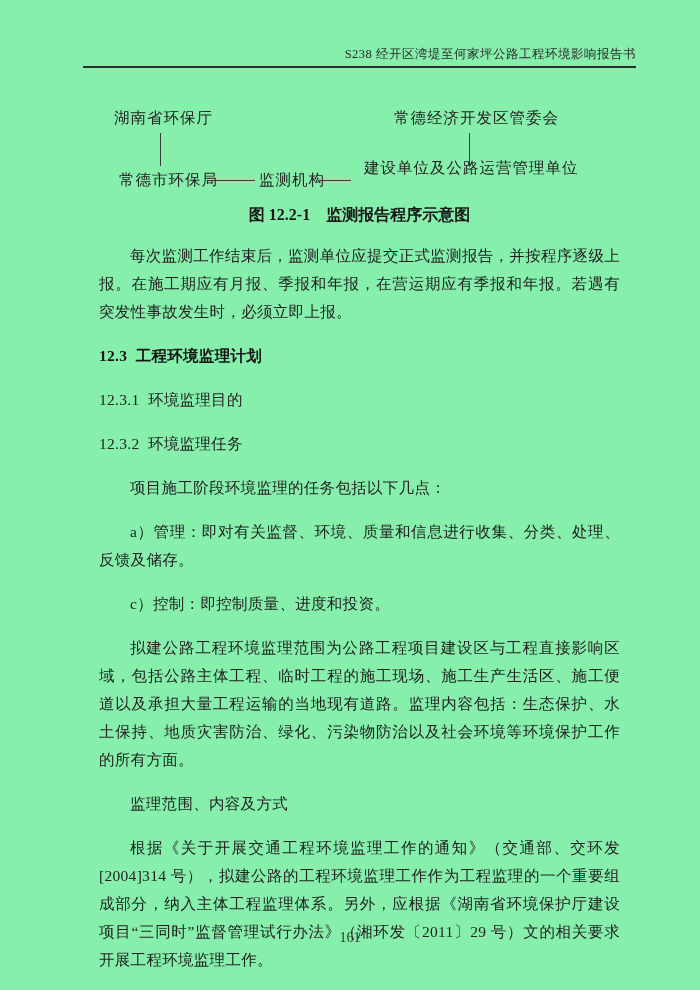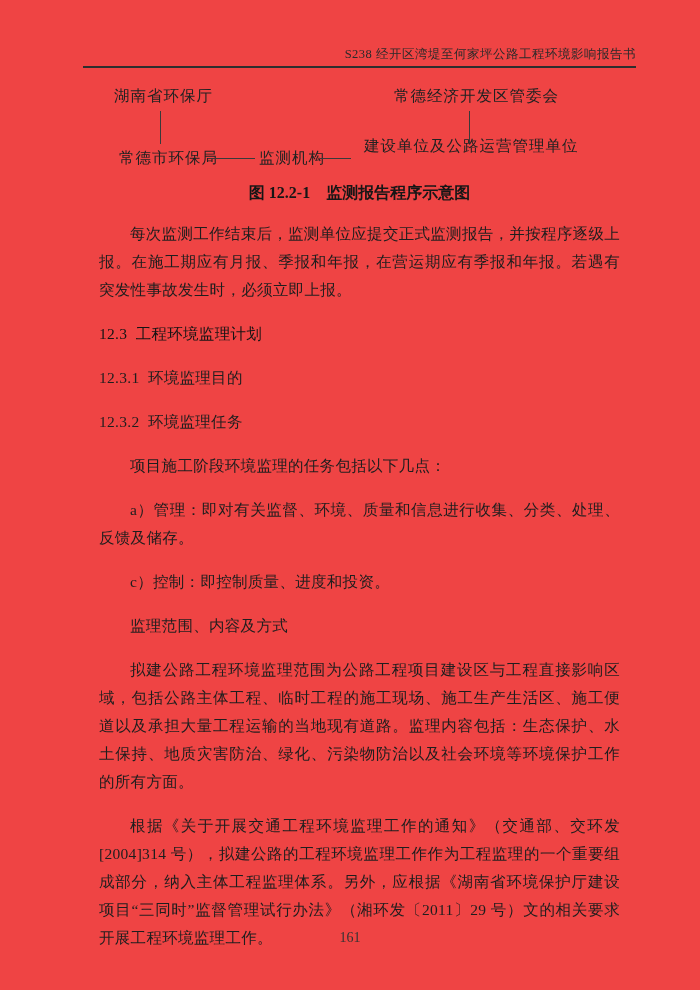--- a/index.html
+++ b/index.html
@@ -1,39 +1,39 @@
 <!DOCTYPE html>
 <html><head>
 <meta charset="utf-8">
 <style>
   html, body { margin: 0; padding: 0; background: #ffffff; }
   .page {
     position: relative;
     width: 700px;
     height: 990px;
-    background: #ef4444;
+    background: #86efac;
     box-sizing: border-box;
     padding: 47px 64px 0 83px;
     font-family: "Liberation Serif", "DejaVu Serif", serif;
     color: #1e1e1e;
     overflow: hidden;
   }
   .header {
     text-align: right;
     font-size: 12.5px;
     letter-spacing: 0.5px;
     color: #2a2a2a;
     padding-bottom: 5px;
     border-bottom: 2px solid #2e2e2e;
     line-height: 14px;
   }
   
   .diagram {
     position: relative;
-    margin-top: 18px;
+    margin-top: 40px;
     height: 88px;
     font-size: 15.5px;
     color: #222;
     text-align: right;
   }
   .diagram .node { position: absolute; white-space: nowrap; letter-spacing: 1px; }
   .n-hunan   { left: 31px;  top: 0; }
   .n-edz     { left: 311px; top: 0; }
   .n-epb     { left: 36px;  top: 62px; }
   .n-mon     { left: 176px; top: 62px; }
@@ -60,21 +60,21 @@
     font-size: 15.5px;
     line-height: 28px;
     letter-spacing: 0.3px;
   }
   .para {
     text-align: justify;
     text-indent: 2em;
     color: #1e1e1e;
   }
   .body h2 {
-    font-weight: normal;
+    font-weight: bold;
     white-space: pre-wrap;
     color: #141414;
   }
   .body h3 {
     font-weight: normal;
     white-space: pre-wrap;
     color: #1e1e1e;
   }
   
   .footer {
@@ -111,20 +111,20 @@
   <div class="caption">图 12.2-1　监测报告程序示意图</div>
 
   <div class="body">
     <p class="para">每次监测工作结束后，监测单位应提交正式监测报告，并按程序逐级上报。在施工期应有月报、季报和年报，在营运期应有季报和年报。若遇有突发性事故发生时，必须立即上报。</p>
     <h2>12.3  工程环境监理计划</h2>
     <h3>12.3.1  环境监理目的</h3>
     <h3>12.3.2  环境监理任务</h3>
     <p class="para">项目施工阶段环境监理的任务包括以下几点：</p>
     <p class="para">a）管理：即对有关监督、环境、质量和信息进行收集、分类、处理、反馈及储存。</p>
     <p class="para">c）控制：即控制质量、进度和投资。</p>
+    <p class="para">拟建公路工程环境监理范围为公路工程项目建设区与工程直接影响区域，包括公路主体工程、临时工程的施工现场、施工生产生活区、施工便道以及承担大量工程运输的当地现有道路。监理内容包括：生态保护、水土保持、地质灾害防治、绿化、污染物防治以及社会环境等环境保护工作的所有方面。</p>
     <p class="para">监理范围、内容及方式</p>
-    <p class="para">拟建公路工程环境监理范围为公路工程项目建设区与工程直接影响区域，包括公路主体工程、临时工程的施工现场、施工生产生活区、施工便道以及承担大量工程运输的当地现有道路。监理内容包括：生态保护、水土保持、地质灾害防治、绿化、污染物防治以及社会环境等环境保护工作的所有方面。</p>
     <p class="para">根据《关于开展交通工程环境监理工作的通知》（交通部、交环发[2004]314 号），拟建公路的工程环境监理工作作为工程监理的一个重要组成部分，纳入主体工程监理体系。另外，应根据《湖南省环境保护厅建设项目“三同时”监督管理试行办法》（湘环发〔2011〕29 号）文的相关要求开展工程环境监理工作。</p>
   </div>
 
   <div class="footer">161</div>
 
 </div>
 
 </body></html>

